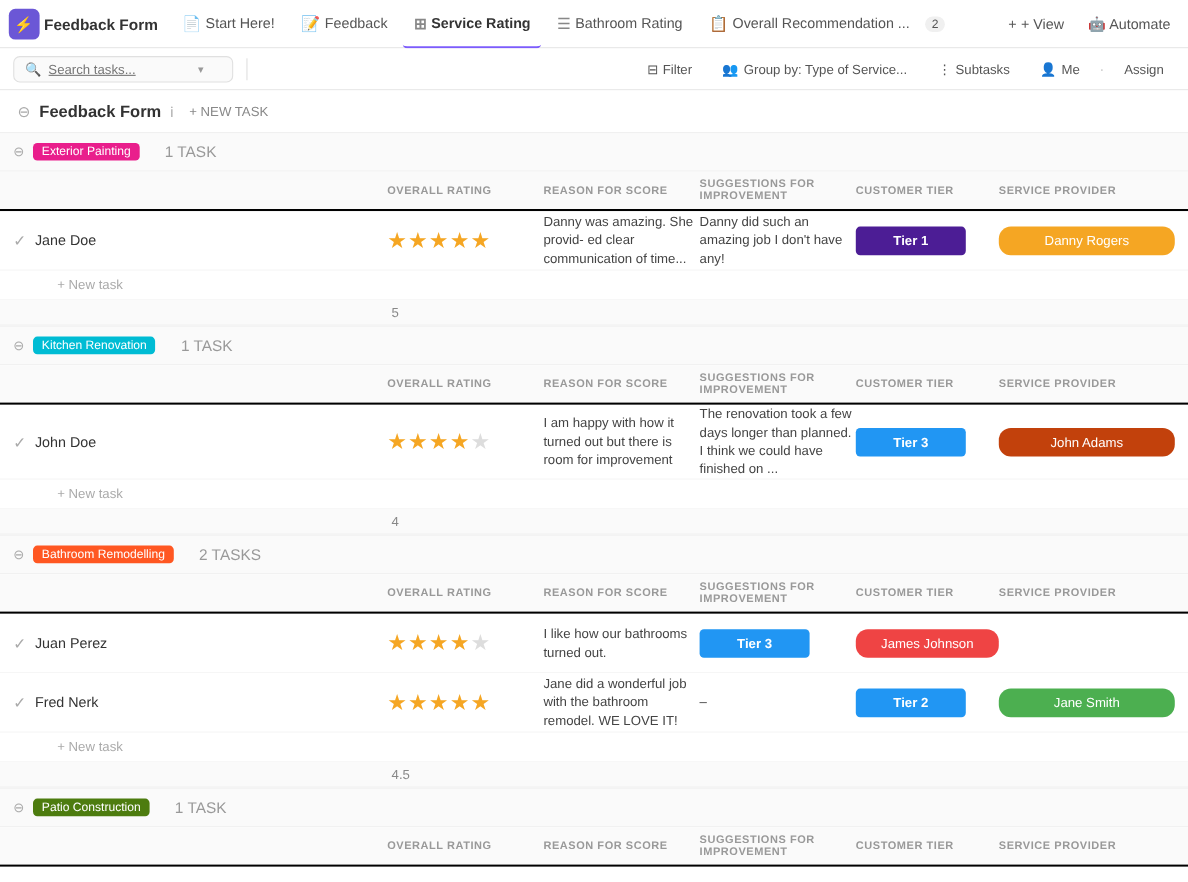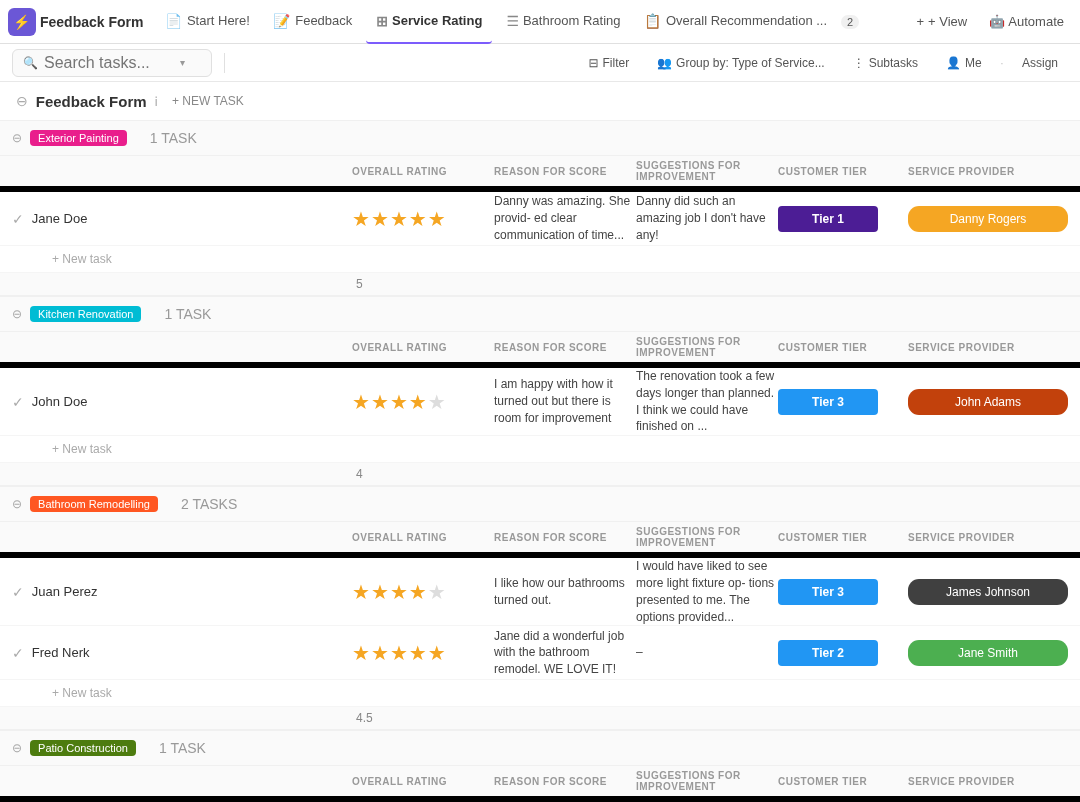--- a/index.html
+++ b/index.html
@@ -36,21 +36,21 @@
     .toolbar {
       display: flex; align-items: center; height: 38px;
       border-bottom: 1px solid #e8e8e8; padding: 0 12px; gap: 8px; background: #fff;
     }
     .search-box {
       display: flex; align-items: center; gap: 6px;
       border: 1px solid #e0e0e0; border-radius: 6px;
       padding: 4px 10px; width: 200px; background: #fafafa;
     }
     .search-icon { color: #999; font-size: 12px; }
-    .search-input { border: none; background: none; outline: none; font-size: 16px; color: #777; width: 130px; }
+    .search-input { border: none; background: none; outline: none; font-size: 12px; color: #777; width: 130px; text-decoration: underline; }
     .search-chevron { color: #999; font-size: 10px; }
     .toolbar-sep { width: 1px; height: 20px; background: #e0e0e0; margin: 0 4px; }
     .toolbar-spacer { flex: 1; }
     .toolbar-btn {
       display: flex; align-items: center; gap: 4px;
       padding: 4px 10px; border-radius: 4px; cursor: pointer;
       font-size: 12px; color: #555; border: none; background: none;
     }
 
     
@@ -78,21 +78,21 @@
     .group-label {
       color: #fff; font-size: 11px; font-weight: 400;
       padding: 2px 8px; border-radius: 4px;
     }
     .group-count { font-size: 14px; color: #999; margin-left: 15px; }
     .col-headers {
       display: grid;
       grid-template-columns: 340px 1fr 1fr 1fr 130px 160px;
       align-items: center;
       padding: 0 12px;
-      height: 36px; background: #fafafa; border-bottom: 6px solid #000000;
+      height: 36px; background: #fafafa; border-bottom: 2px solid #000000;
     }
     .col-header { font-size: 10px; font-weight: 600; color: #999; letter-spacing: 0.5px; text-transform: uppercase; }
 
     
     .task-row {
       display: grid;
       grid-template-columns: 340px 1fr 1fr 1fr 130px 160px;
       align-items: center;
       padding: 0 12px;
       min-height: 54px;
@@ -329,26 +329,25 @@
       <div>
         <div class="stars">
           <span class="star">★</span>
           <span class="star">★</span>
           <span class="star">★</span>
           <span class="star">★</span>
           <span class="star empty">★</span>
         </div>
       </div>
       <div class="reason-text">I like how our bathrooms turned out.</div>
-      <div class="suggestion-text">I would have liked to see more light fixture op- tions presented to me. The options provided...</div>
       <div>
         <span class="tier-badge" style="background:#2196f3">Tier 3</span>
       </div>
       <div>
-        <span class="provider-badge" style="background:#404040">James Johnson</span>
+        <span class="provider-badge" style="background:#ef4444">James Johnson</span>
       </div>
     </div>
     <div class="task-row">
       <div class="task-name-cell">
         <span class="task-check">✓</span>
         <span class="task-name">Fred Nerk</span>
       </div>
       <div>
         <div class="stars">
           <span class="star">★</span>

